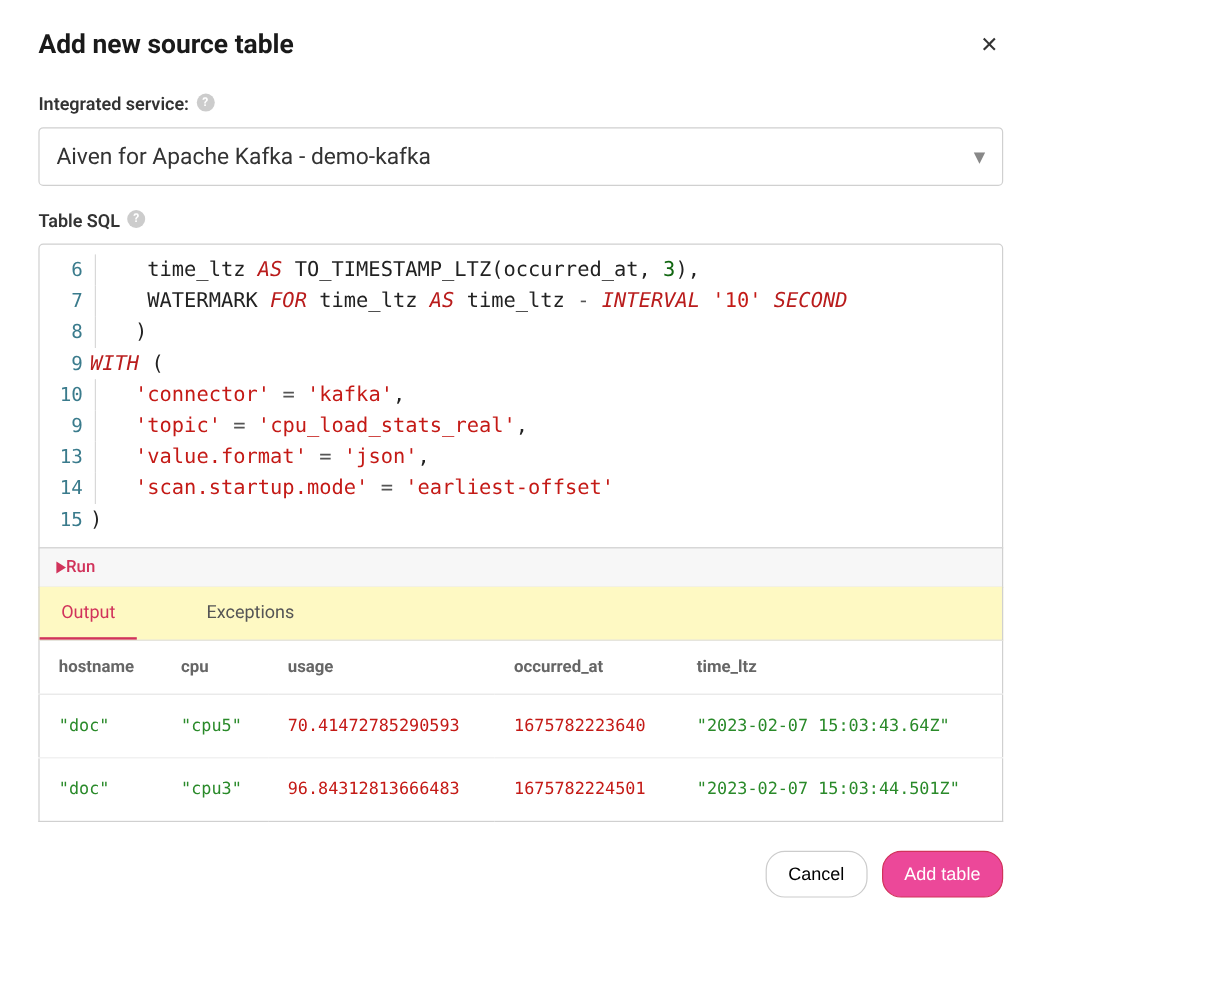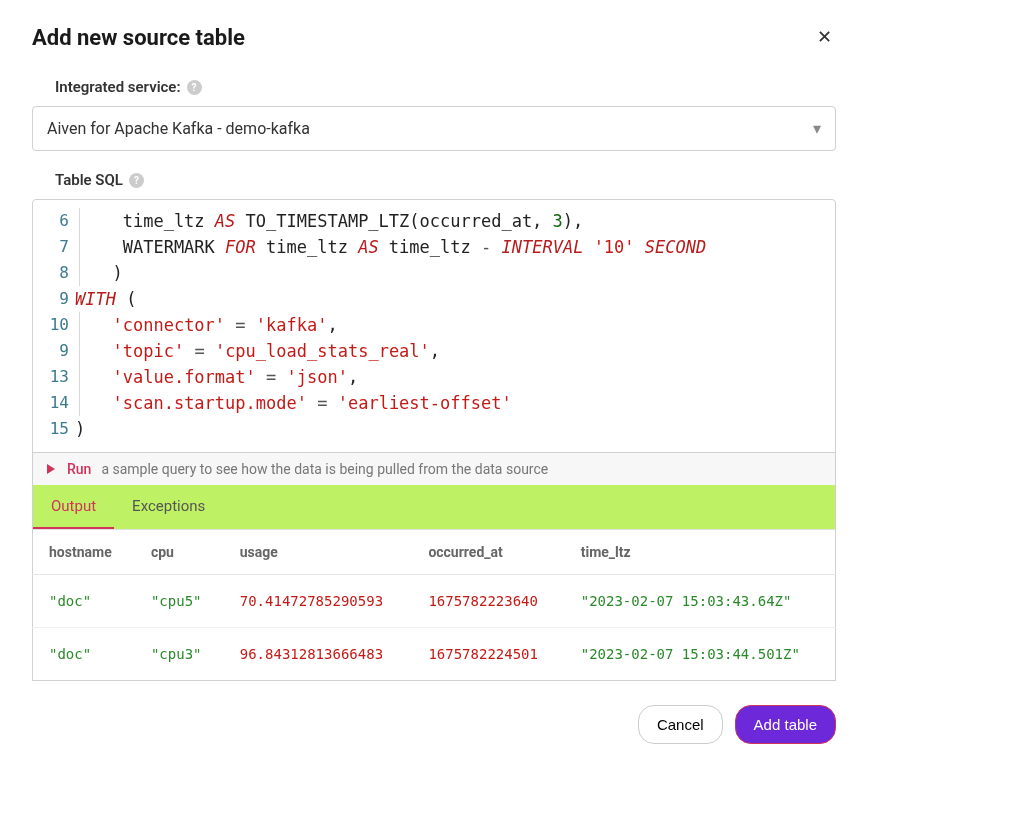--- a/index.html
+++ b/index.html
@@ -33,24 +33,23 @@
     padding: 4px;
     line-height: 1;
   }
   .field-group {
     margin-bottom: 20px;
   }
   .field-label {
     font-weight: 600;
     color: #333;
     display: inline-flex;
-    align-items: center;
+    align-items: flex-start;
     margin-bottom: 10px;
     font-size: 15px;
-    margin-left: 23px;
   }
   .help-icon {
     display: inline-flex;
     align-items: center;
     justify-content: center;
     width: 15px;
     height: 15px;
     border-radius: 50%;
     background: #ccc;
     color: #fff;
@@ -59,21 +58,21 @@
     margin-left: 6px;
   }
   .select-wrap {
     position: relative;
   }
   .select {
     width: 100%;
     border: 1px solid #d0d0d0;
     border-radius: 4px;
     padding: 12px 14px;
-    font-size: 16px;
+    font-size: 19px;
     background: #fff;
     color: #333;
     display: flex;
     justify-content: space-between;
     align-items: center;
     cursor: pointer;
   }
   .select-caret {
     color: #888;
   }
@@ -125,37 +124,38 @@
     align-items: center;
     gap: 10px;
     font-size: 14px;
     margin-top: -1px;
   }
   .run-link {
     color: #d1335b;
     font-weight: 500;
     display: inline-flex;
     align-items: center;
-    gap: 12px;
+    gap: 0;
     cursor: pointer;
   }
   .run-icon {
     width: 0; height: 0;
     border-left: 8px solid #d1335b;
     border-top: 5px solid transparent;
     border-bottom: 5px solid transparent;
   }
   .run-hint { color: #777; }
   .tabs {
     display: flex;
     border-bottom: 1px solid #e0e0e0;
     margin-top: -1px;
     border-left: 1px solid #d0d0d0;
     border-right: 1px solid #d0d0d0;
-    background: #bef264;
+    background: #fef9c3;
+    gap: 40px;
   }
   .tab {
     padding: 12px 18px;
     font-size: 15px;
     cursor: pointer;
     color: #555;
     border-bottom: 2px solid transparent;
   }
   .tab.active {
     color: #d1335b;
@@ -192,21 +192,21 @@
   }
   .btn {
     padding: 10px 18px;
     font-size: 15px;
     border-radius: 16px;
     cursor: pointer;
     border: 1px solid #ccc;
     background: #fff;
   }
   .btn-primary {
-    background: #6d28d9;
+    background: #ec4899;
     border-color: #d1335b;
     color: #fff;
     font-weight: 500;
   }
 </style>
 </head>
 <body>
 
 <div class="modal">
 
@@ -284,21 +284,20 @@
             <div class="code-content" style="margin-left: -17px;"><span class="plain">)</span></div>
           </div>
         </div>
     </div>
 
     <div class="run-bar">
       <span class="run-link">
         <span class="run-icon"></span>
         <span>Run</span>
       </span>
-      <span class="run-hint">a sample query to see how the data is being pulled from the data source</span>
     </div>
 
     <div class="tabs">
       <div class="tab active">Output</div>
       <div class="tab">Exceptions</div>
     </div>
 
     <table class="result-table">
       <thead>
         <tr id="result-head-row">

